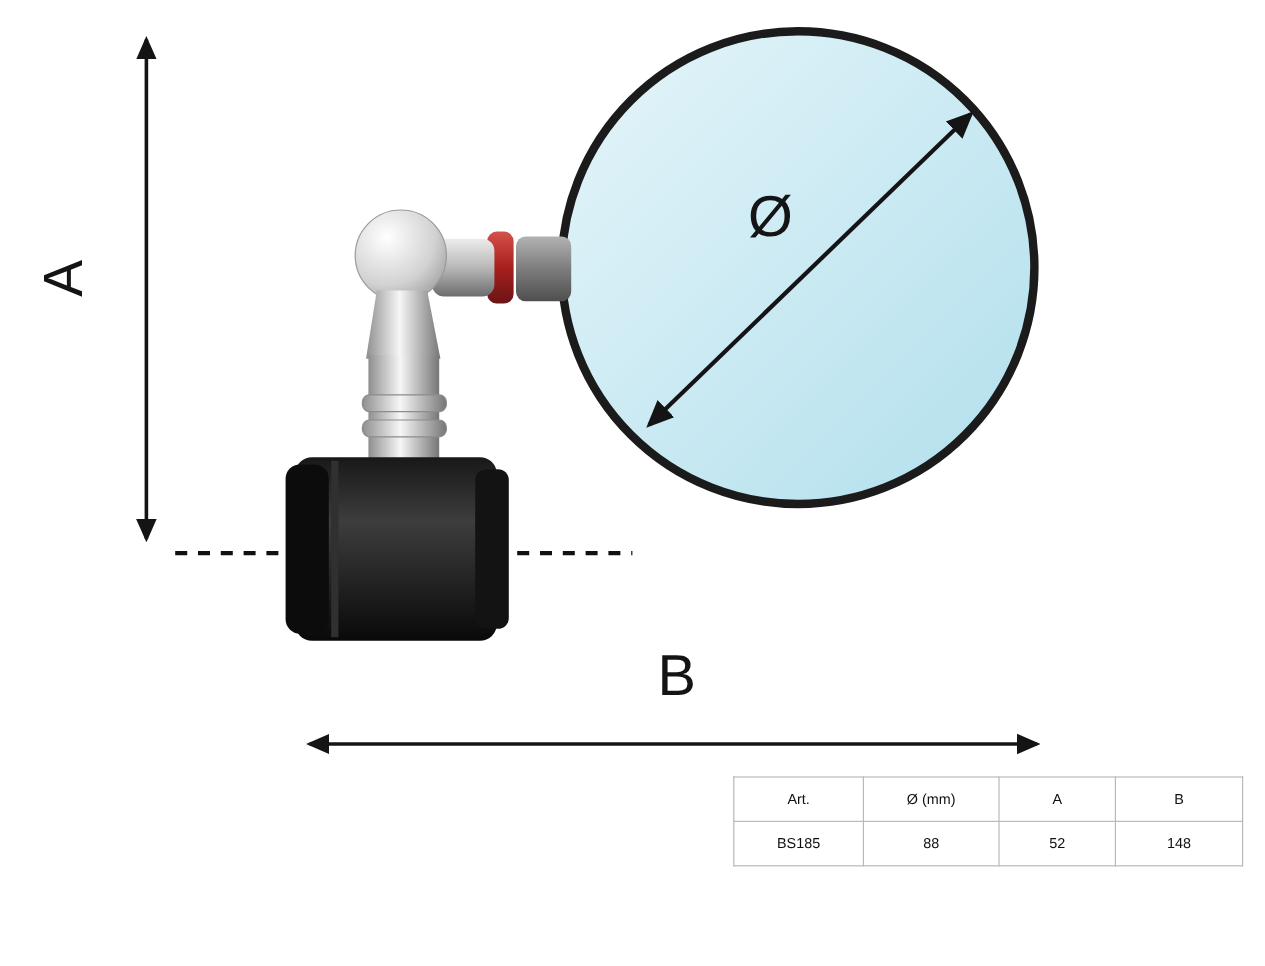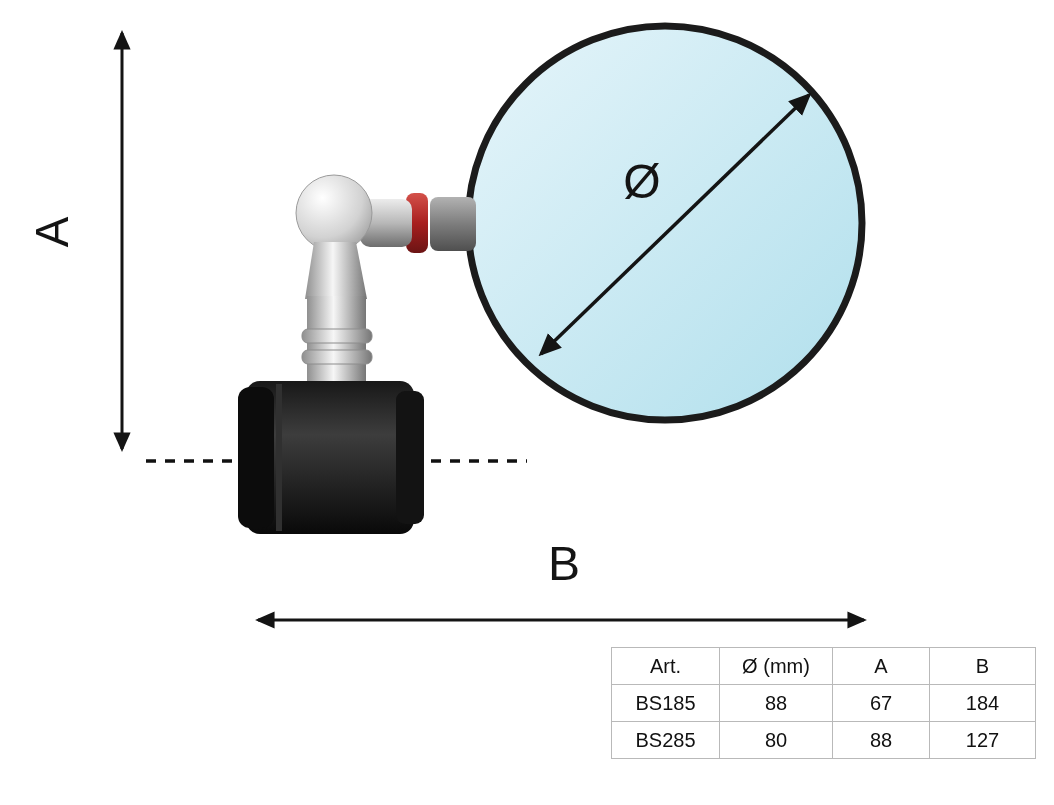--- a/index.html
+++ b/index.html
@@ -47,21 +47,21 @@
     left: 532px;
     top: 540px;
     width: 64px;
     font-size: 48px;
   }
   #dim-table {
     position: absolute;
     left: 611px;
     top: 647px;
     border-collapse: collapse;
-    font-size: 20px;
+    font-size: 12px;
     color: #111111;
     background: #ffffff;
   }
   #dim-table th, #dim-table td {
     border: 1px solid #b9b9b9;
     font-weight: normal;
     text-align: center;
     padding: 0;
     height: 36px;
   }
@@ -155,25 +155,19 @@
         <th class="c0">Art.</th>
         <th class="c1">Ø (mm)</th>
         <th class="c2">A</th>
         <th class="c3">B</th>
       </tr>
     </thead>
     <tbody>
       <tr>
         <td class="c0">BS185</td>
         <td class="c1">88</td>
-        <td class="c2">67</td>
-        <td class="c3">184</td>
-      </tr>
-      <tr>
-        <td class="c0">BS285</td>
-        <td class="c1">80</td>
-        <td class="c2">88</td>
-        <td class="c3">127</td>
+        <td class="c2">52</td>
+        <td class="c3">148</td>
       </tr>
     </tbody>
   </table>
 
 </div>
 
 </body></html>

